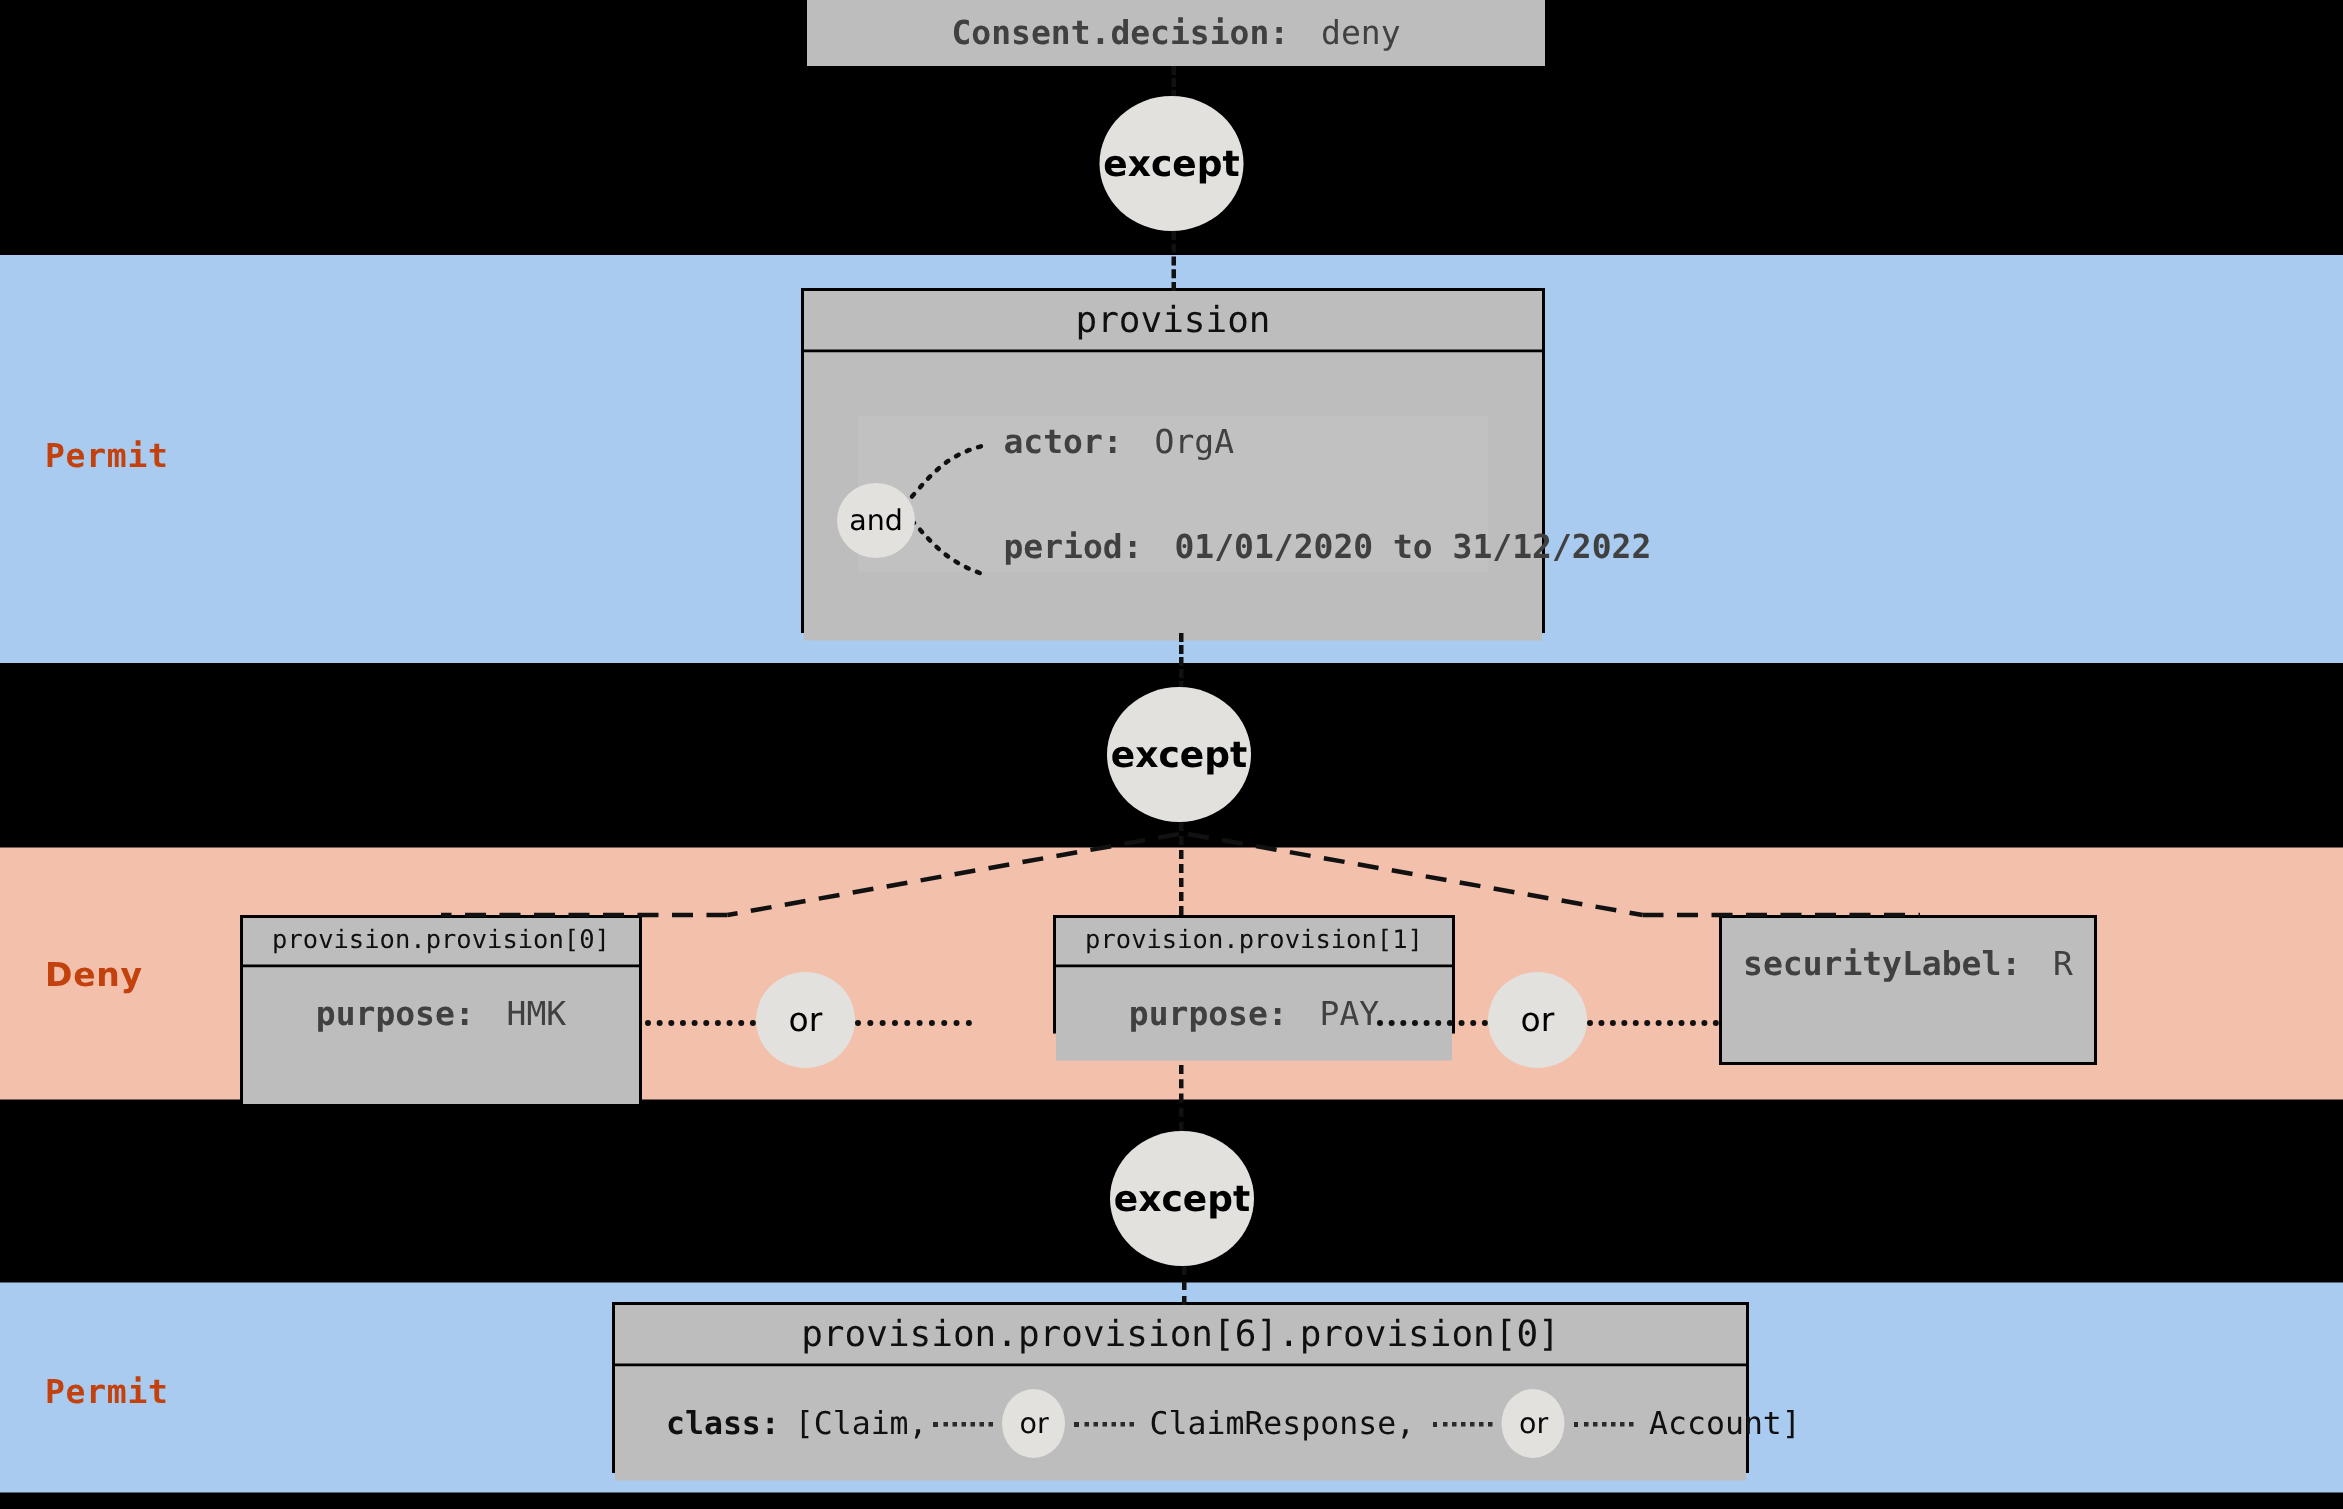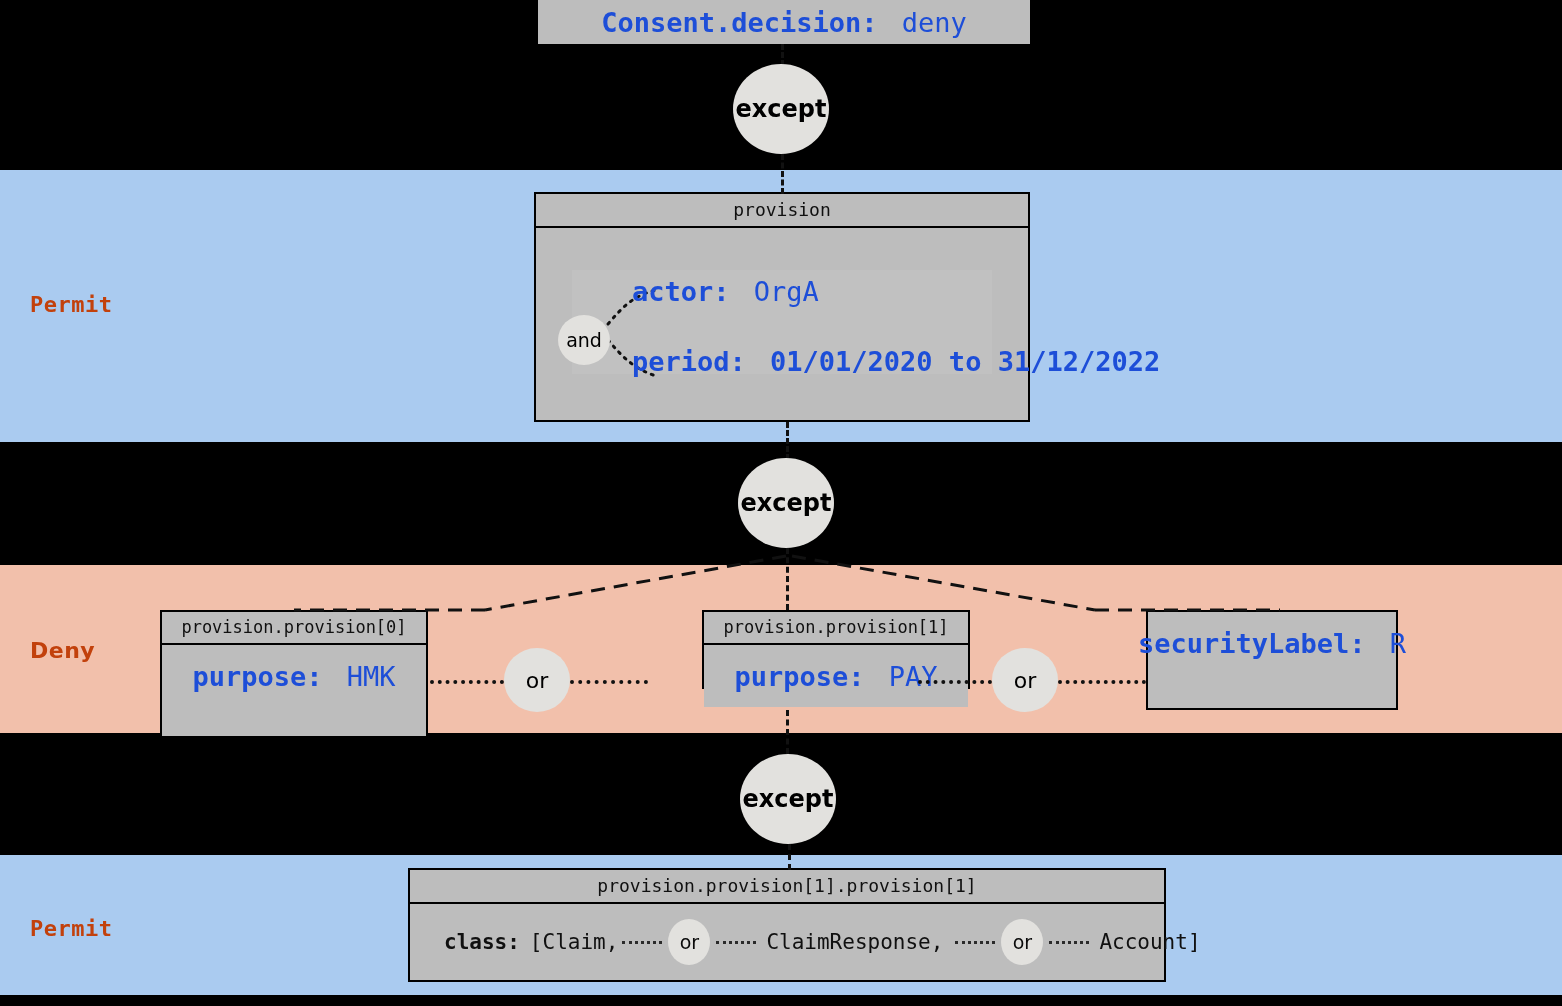--- a/index.html
+++ b/index.html
@@ -47,21 +47,21 @@
     background: #bdbdbd;
     border: 2px solid #000000;
   }
   .node-title {
     box-sizing: border-box;
     width: 100%;
     background: #bdbdbd;
     border-bottom: 2px solid #000000;
     text-align: center;
     font-family: "DejaVu Sans Mono", monospace;
-    font-size: 18px;
+    font-size: 24px;
     color: #101010;
     padding: 5px 6px 6px 6px;
     white-space: nowrap;
   }
   .node-body {
     position: relative;
     box-sizing: border-box;
     width: 100%;
     background: #bdbdbd;
   }
@@ -73,22 +73,22 @@
     background: #bdbdbd;
     display: flex;
     align-items: center;
     justify-content: center;
     font-size: 21px;
     white-space: nowrap;
   }
 
   .kv {
     font-family: "DejaVu Sans Mono", monospace;
-    font-size: 27px;
-    color: #1d4ed8;
+    font-size: 22px;
+    color: #404040;
     white-space: nowrap;
   }
   .kv .k { font-weight: bold; }
   .kv .v { font-weight: normal; }
 
   
   .op {
     position: absolute;
     background: #e2e1de;
     border-radius: 50%;
@@ -163,20 +163,21 @@
   
   .plate {
     position: absolute;
     background: rgba(255,255,255,0.07);
     z-index: 0;
   }
 
   .row-abs {
     position: absolute;
     z-index: 3;
+    margin-left: 37px;
   }
   .class-line {
     position: absolute;
     display: flex;
     align-items: center;
     font-family: "DejaVu Sans Mono", monospace;
     font-size: 21px;
     color: #101010;
     white-space: nowrap;
   }
@@ -281,21 +282,21 @@
     </div>
   </div>
 
   <div class="vdash" style="left:786px; top:710px; height:44px;"></div>
 
   <div class="op op-except" style="left:740px; top:754px;">except</div>
 
   <div class="vdash" style="left:788px; top:844px; height:26px;"></div>
 
   <div class="node" style="left:408px; top:868px; width:758px; height:114px;">
-    <div class="node-title">provision.provision[1].provision[1]</div>
+    <div class="node-title">provision.provision[6].provision[0]</div>
     <div class="node-body" style="height:76px;">
       <div class="class-line" style="left:34px; top:0px; height:76px;">
         <span class="k" style="font-weight:bold;">class:</span>
         <span style="margin-left:10px;">[Claim,</span>
         <span class="hdot-thin"></span>
         <span class="op-or-inline">or</span>
         <span class="hdot-thin"></span>
         <span style="margin-left:6px;">ClaimResponse,</span>
         <span class="hdot-thin" style="margin-left:12px;"></span>
         <span class="op-or-inline">or</span>

